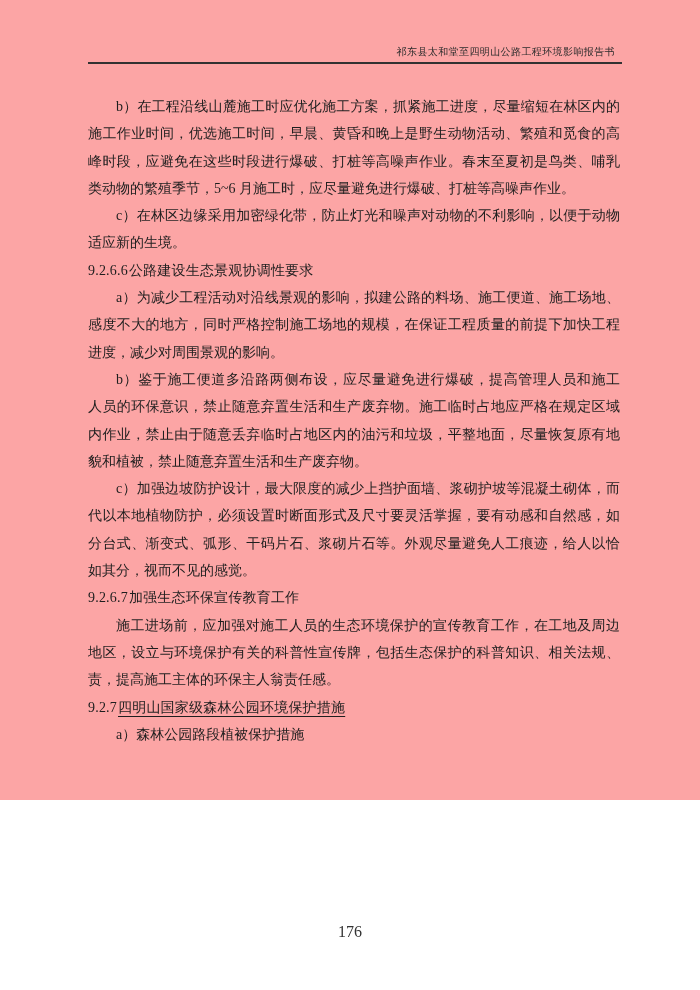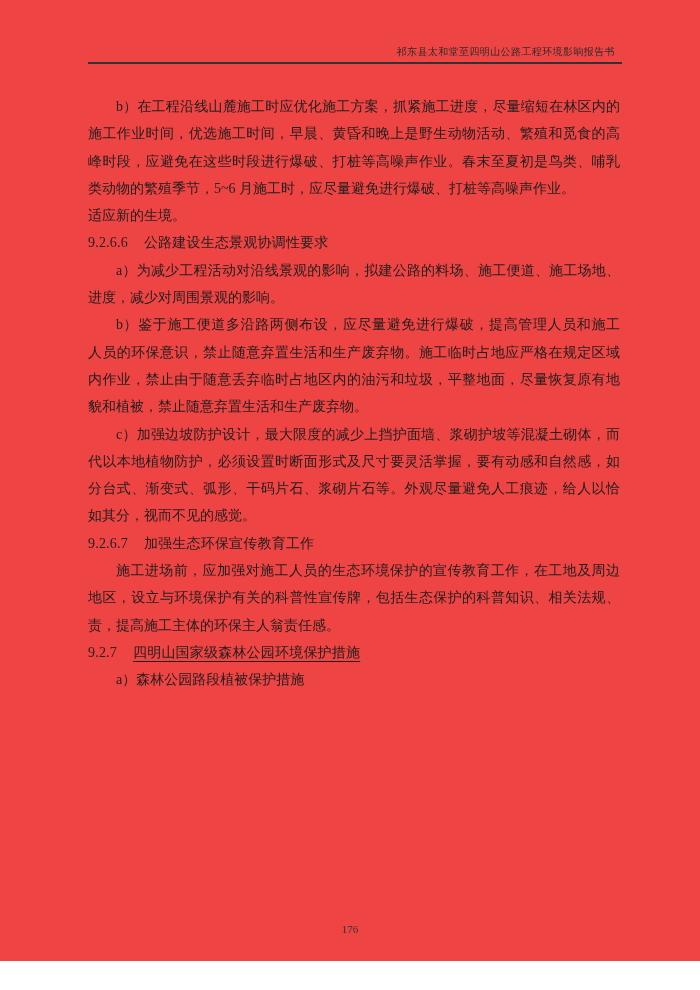--- a/index.html
+++ b/index.html
@@ -4,21 +4,21 @@
 <style>
   html, body { margin: 0; padding: 0; }
   body {
     width: 700px; height: 990px;
     background: #ffffff;
     font-family: "Liberation Serif", "DejaVu Serif", serif;
     color: #1f1f1f;
     position: relative;
     overflow: hidden;
   }
-  .page { position: absolute; inset: 0; width: 700px; height: 961px; background: #ef4444; }
+  .page { position: absolute; inset: 0; width: 700px; height: 800px; background: #fca5a5; }
 
   .page-header {
     position: absolute; top: 45px; left: 88px; width: 534px;
     box-sizing: border-box; padding-right: 7px;
     text-align: right; font-size: 10px; letter-spacing: 0.4px; color: #2b2b2b;
     white-space: nowrap;
   }
   .header-rule {
     position: absolute; top: 62px; left: 88px; width: 534px; height: 2px;
     background: #323232;
@@ -29,50 +29,52 @@
     font-size: 14px; color: #1e1e1e;
   }
   .line, .heading {
     height: 27.3px; line-height: 27.3px;
     overflow: hidden; white-space: nowrap;
   }
   .line { text-align: justify; text-align-last: left; white-space: normal; }
   .line.fill { text-align-last: justify; }
   .line.first { text-indent: 28px; }
   .heading { letter-spacing: 0.2px; }
-  .heading .hnum { margin-right: 16px; }
+  .heading .hnum { margin-right: 1px; }
   .heading.u .htitle { text-decoration: underline; text-underline-offset: 3.5px; text-decoration-thickness: 1px; }
 
   .page-footer {
     position: absolute; top: 923px; left: 0; width: 700px;
-    text-align: center; font-size: 11px; color: #333;
+    text-align: center; font-size: 16px; color: #333;
   }
 </style>
 </head>
 <body>
 
 <div class="page">
 
   <div class="page-header">祁东县太和堂至四明山公路工程环境影响报告书</div>
 
   <div class="header-rule"></div>
 
   <div class="doc-body">
       <div>
         <div class="line first fill">b）在工程沿线山麓施工时应优化施工方案，抓紧施工进度，尽量缩短在林区内的</div>
         <div class="line fill">施工作业时间，优选施工时间，早晨、黄昏和晚上是野生动物活动、繁殖和觅食的高</div>
         <div class="line fill">峰时段，应避免在这些时段进行爆破、打桩等高噪声作业。春末至夏初是鸟类、哺乳</div>
         <div class="line">类动物的繁殖季节，5~6 月施工时，应尽量避免进行爆破、打桩等高噪声作业。</div>
       </div>
       <div>
+        <div class="line first fill">c）在林区边缘采用加密绿化带，防止灯光和噪声对动物的不利影响，以便于动物</div>
         <div class="line">适应新的生境。</div>
       </div>
       <div class="heading"><span class="hnum">9.2.6.6</span><span class="htitle">公路建设生态景观协调性要求</span></div>
       <div>
         <div class="line first fill">a）为减少工程活动对沿线景观的影响，拟建公路的料场、施工便道、施工场地、</div>
+        <div class="line fill">感度不大的地方，同时严格控制施工场地的规模，在保证工程质量的前提下加快工程</div>
         <div class="line">进度，减少对周围景观的影响。</div>
       </div>
       <div>
         <div class="line first fill">b）鉴于施工便道多沿路两侧布设，应尽量避免进行爆破，提高管理人员和施工</div>
         <div class="line fill">人员的环保意识，禁止随意弃置生活和生产废弃物。施工临时占地应严格在规定区域</div>
         <div class="line fill">内作业，禁止由于随意丢弃临时占地区内的油污和垃圾，平整地面，尽量恢复原有地</div>
         <div class="line">貌和植被，禁止随意弃置生活和生产废弃物。</div>
       </div>
       <div>
         <div class="line first fill">c）加强边坡防护设计，最大限度的减少上挡护面墙、浆砌护坡等混凝土砌体，而</div>

